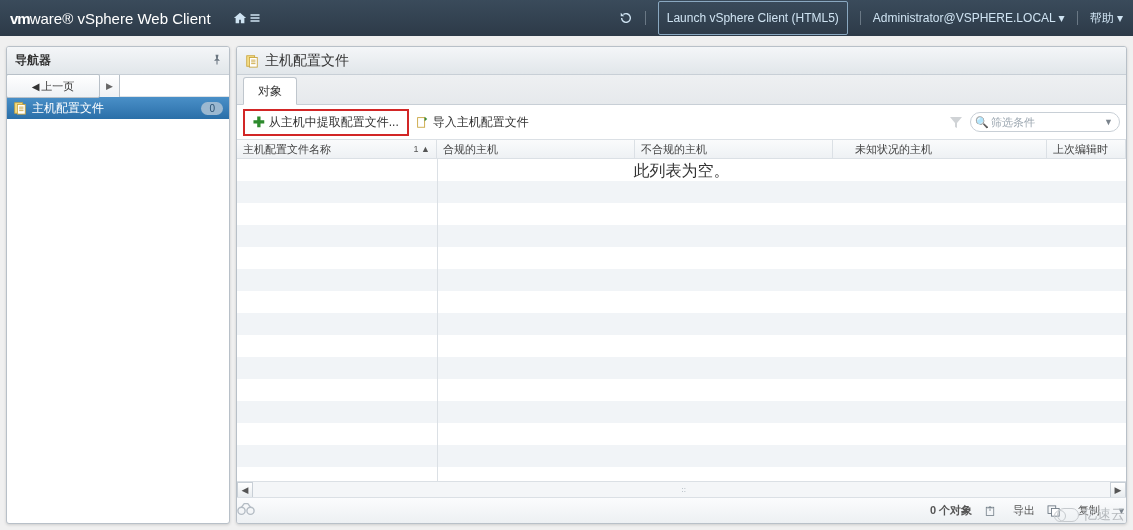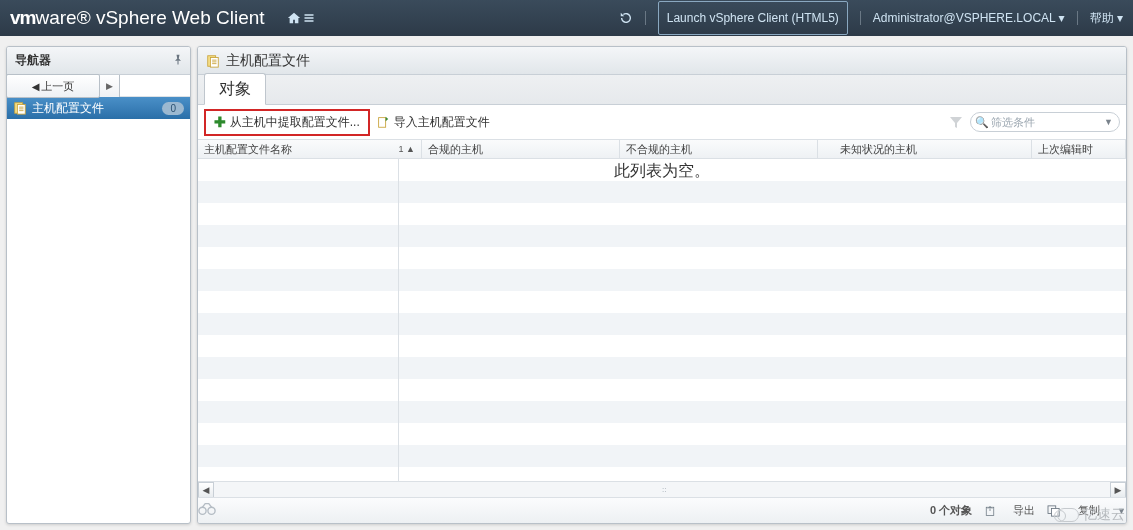--- a/index.html
+++ b/index.html
@@ -1,67 +1,67 @@
 <!DOCTYPE html>
 <html><head>
 <meta charset="utf-8">
 <style>
 * { margin:0; padding:0; box-sizing:border-box; font-family:Arial,"Microsoft YaHei",sans-serif; }
 body { background:#f0f0f0; width:1133px; height:530px; position:relative; overflow:hidden; }
 
 
 .topbar { height:36px; background:linear-gradient(#3a4b5b,#2d3a48); color:#fff; display:flex; align-items:center; padding:0 10px; font-size:12px; }
-.brand { font-size:19px; }
+.brand { font-size:15px; }
 .brand b { font-weight:bold; letter-spacing:-1px; }
 .home-ico { margin-left:22px; display:inline-flex; align-items:center; gap:2px; }
 .top-spacer { flex:1; }
 .top-right { display:flex; align-items:center; gap:8px; }
 .sepv { display:inline-block; width:1px; height:14px; background:#6a7885; margin:0 4px; }
 .html5 { border:1px solid #8aa8c0; padding:9px 8px; border-radius:2px; color:#cfe3f2; cursor:pointer; }
 .userlbl { color:#cfe3f2; cursor:pointer; }
 .help { color:#cfe3f2; cursor:pointer; }
 .refresh-ico { width:14px; height:14px; }
 
 
 .body { position:absolute; top:36px; left:0; right:0; bottom:0; display:flex; gap:6px; padding:10px 6px 6px 6px; }
 .panel { background:#fff; border:1px solid #b8c0c8; border-radius:3px; box-shadow:0 1px 3px rgba(0,0,0,.15); display:flex; flex-direction:column; overflow:hidden; }
-.left { width:185px; }
+.left { width:224px; }
 .right { flex:1; }
 
 .phead { height:28px; background:linear-gradient(#f4f6f8,#e1e6ea); border-bottom:1px solid #c8cfd6; display:flex; align-items:center; font-size:12px; font-weight:bold; color:#333; padding:0 8px; position:relative; }
 .pin { position:absolute; right:6px; top:6px; color:#666; cursor:pointer; font-size:14px; }
 
 .navrow { height:22px; border-bottom:1px solid #dde2e6; display:flex; }
 .backbtn { width:94px; border:1px solid #b8c0c8; background:linear-gradient(#fff,#eef1f4); margin:-1px 0 0 -1px; height:24px; font-size:11px; display:flex; align-items:center; justify-content:center; gap:2px; color:#333; cursor:pointer; border-radius:2px; position:relative; }
 .histbtn { width:20px; border:1px solid #b8c0c8; border-left:0; background:linear-gradient(#fff,#eef1f4); margin-top:-1px; height:24px; display:flex; align-items:center; justify-content:center; color:#666; cursor:pointer; font-size:9px; }
 
 .selitem { height:22px; background:linear-gradient(#4a90c8,#2a6fa8); color:#fff; display:flex; align-items:center; padding:0 6px; font-size:12px; gap:5px; }
 .selitem .cnt { margin-left:auto; background:#9bb8d0; color:#2a5070; border-radius:8px; padding:0 8px; font-size:10px; line-height:13px; }
 
 .prof-ico { width:14px; height:14px; display:inline-block; }
 
 
 .rtitle { height:28px; border-bottom:1px solid #c8cfd6; background:linear-gradient(#f4f6f8,#e1e6ea); display:flex; align-items:center; padding:0 8px; font-size:14px; color:#333; gap:6px; }
 .tabs { height:30px; display:flex; align-items:flex-end; padding-left:6px; background:linear-gradient(#eef0f2,#e6e9ec); border-bottom:1px solid #c8cfd6; }
-.tab { border:1px solid #bfc6cd; border-bottom:1px solid #fff; background:#fff; padding:5px 14px 4px; font-size:16px; color:#333; border-radius:3px 3px 0 0; position:relative; top:1px; cursor:pointer; }
+.tab { border:1px solid #bfc6cd; border-bottom:1px solid #fff; background:#fff; padding:5px 14px 4px; font-size:12px; color:#333; border-radius:3px 3px 0 0; position:relative; top:1px; cursor:pointer; }
 
 .toolbar { height:34px; display:flex; align-items:center; padding:0 6px; background:#fff; position:relative; }
 .tbtn { display:flex; align-items:center; gap:4px; font-size:12px; color:#333; padding:3px 6px; cursor:pointer; }
 .tbtn.highlight { border:2px solid #d22626; padding:3px 8px; }
 .plus { color:#2d8a2d; font-weight:bold; font-size:14px; }
 .filter-area { margin-left:auto; display:flex; align-items:center; gap:6px; }
 .filter-ico { width:16px; height:16px; opacity:.35; cursor:pointer; }
 .searchbox { width:150px; height:20px; border:1px solid #c8cfd6; border-radius:10px; display:flex; align-items:center; padding:0 6px 0 20px; position:relative; color:#9aa5af; font-size:11px; }
 .searchbox .mag { position:absolute; left:4px; top:3px; font-size:11px; color:#8a939c; }
 .searchbox .cv { position:absolute; right:6px; color:#7a838c; font-size:9px; cursor:pointer; }
 
 .gridhead { height:20px; display:flex; background:linear-gradient(#fafbfc,#eef1f4); border-top:1px solid #dbe0e5; border-bottom:1px solid #dbe0e5; font-size:11px; color:#444; }
 .gridhead > div { border-right:1px solid #dbe0e5; display:flex; align-items:center; padding:0 6px; }
 .sorti { margin-left:auto; font-size:9px; color:#555; }
-.col1{width:224px;} .col2{width:198px;} .col3{width:198px;} .col4{width:198px;margin-left:16px;} .col5{flex:1; border-right:none;}
+.col1{width:200px;} .col2{width:198px;} .col3{width:198px;} .col4{width:198px;margin-left:16px;} .col5{flex:1; border-right:none;}
 
 .gridbody { flex:1; background:#fff; position:relative; overflow:hidden; }
 .stripes { position:absolute; inset:0; }
 .stripe { height:22px; }
 .stripe:nth-child(even){ background:#f1f4f7; }
 .vline { position:absolute; top:0; bottom:0; width:1px; background:#dbe0e5; }
 .emptymsg { position:absolute; top:2px; left:0; right:0; text-align:center; font-size:16px; color:#333; }
 
 .gridbody .sb-h { position:absolute; left:0; right:0; bottom:0; height:16px; border-top:1px solid #dbe0e5; background:#f4f6f8; display:flex; align-items:center; }
 .sb-h .sbtn { width:16px; height:16px; border:1px solid #c8cfd6; background:linear-gradient(#fff,#e8ecef); display:flex; align-items:center; justify-content:center; font-size:9px; color:#555; cursor:pointer; }

